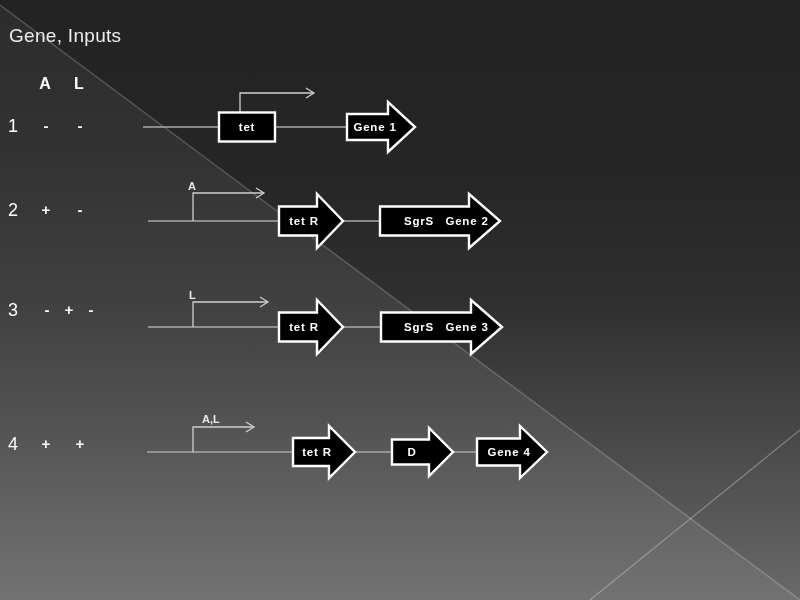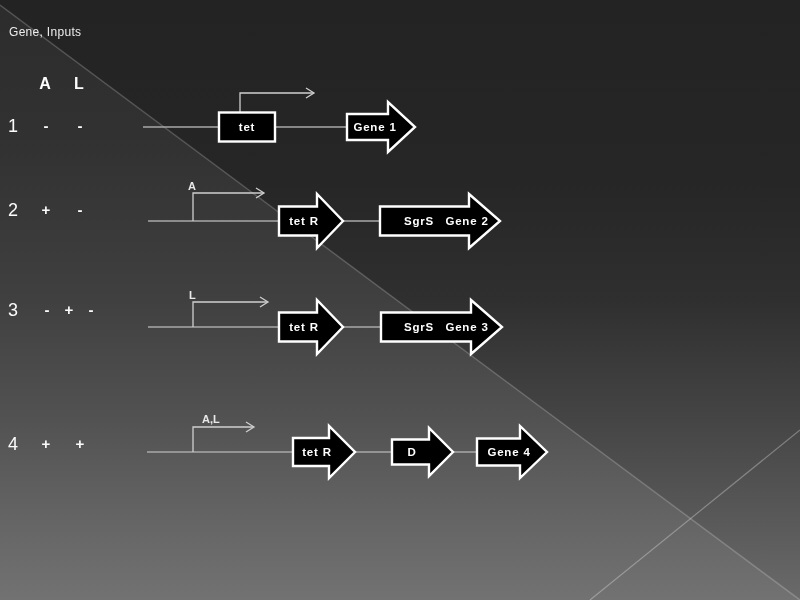--- a/index.html
+++ b/index.html
@@ -1,19 +1,19 @@
 <!DOCTYPE html>
 <html><head>
 <meta charset="utf-8">
 <style>
   html,body{margin:0;padding:0;background:#000;}
   .slide{position:relative;width:800px;height:600px;overflow:hidden;
          font-family:"Liberation Sans",sans-serif;background:#2b2b2b;}
   .slide svg{position:absolute;left:0;top:0;}
-  .title{position:absolute;left:9px;top:25px;font-size:12px;font-weight:400;
+  .title{position:absolute;left:9px;top:25px;font-size:19px;font-weight:400;
          color:#ededed;letter-spacing:.3px;}
   .colhdr{position:absolute;font-size:16px;font-weight:700;color:#fdfdfd;
           transform:translate(-50%,-50%);}
   .colhdr.a{left:45px;top:84px;}
   .colhdr.l{left:79px;top:84px;}
   
   .plabel{font-family:"Liberation Sans",sans-serif;font-size:11px;font-weight:700;fill:#e8e8e8;}
   .slabel{font-family:"Liberation Sans",sans-serif;font-size:11.5px;font-weight:700;
           fill:#ffffff;letter-spacing:.8px;}
   .rnum{font-family:"Liberation Sans",sans-serif;font-size:18px;font-weight:400;fill:#fbfbfb;}

